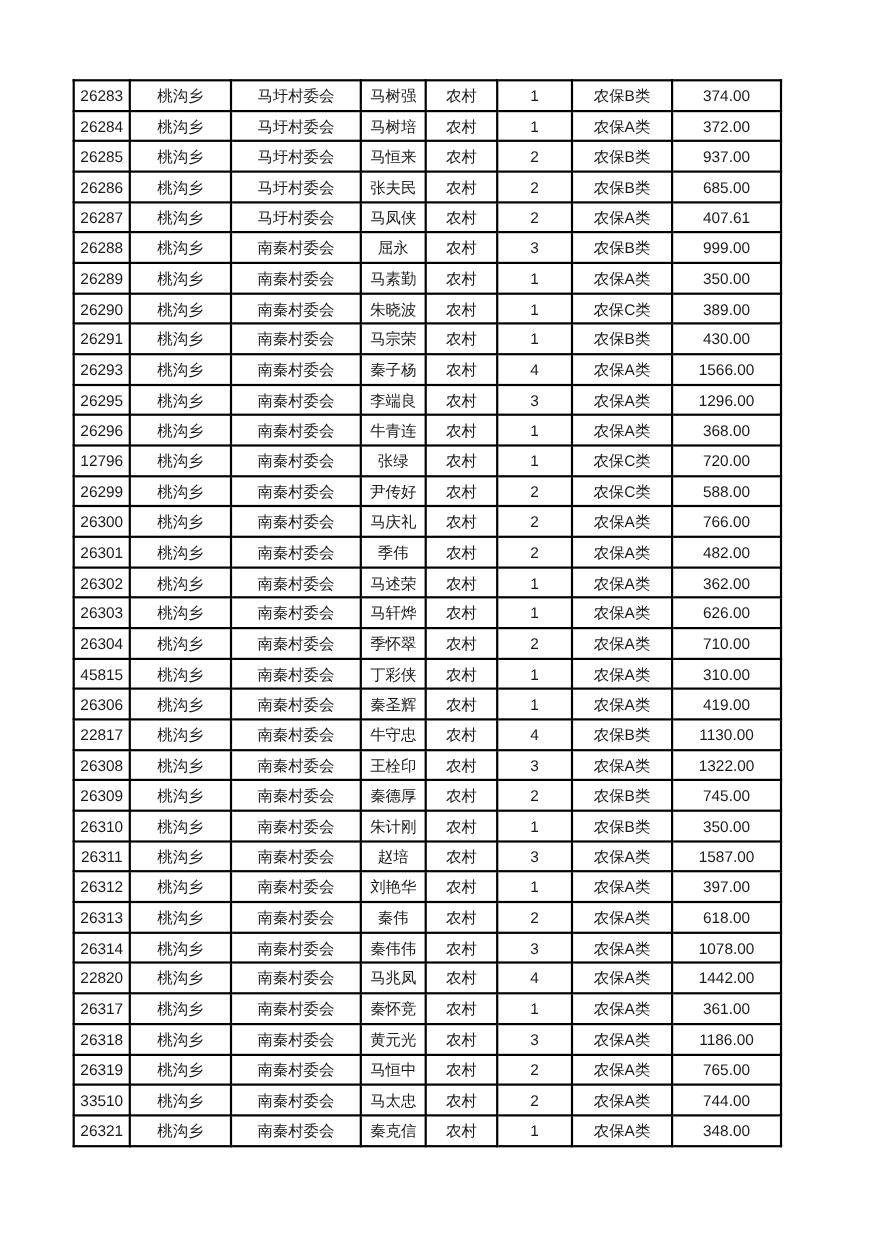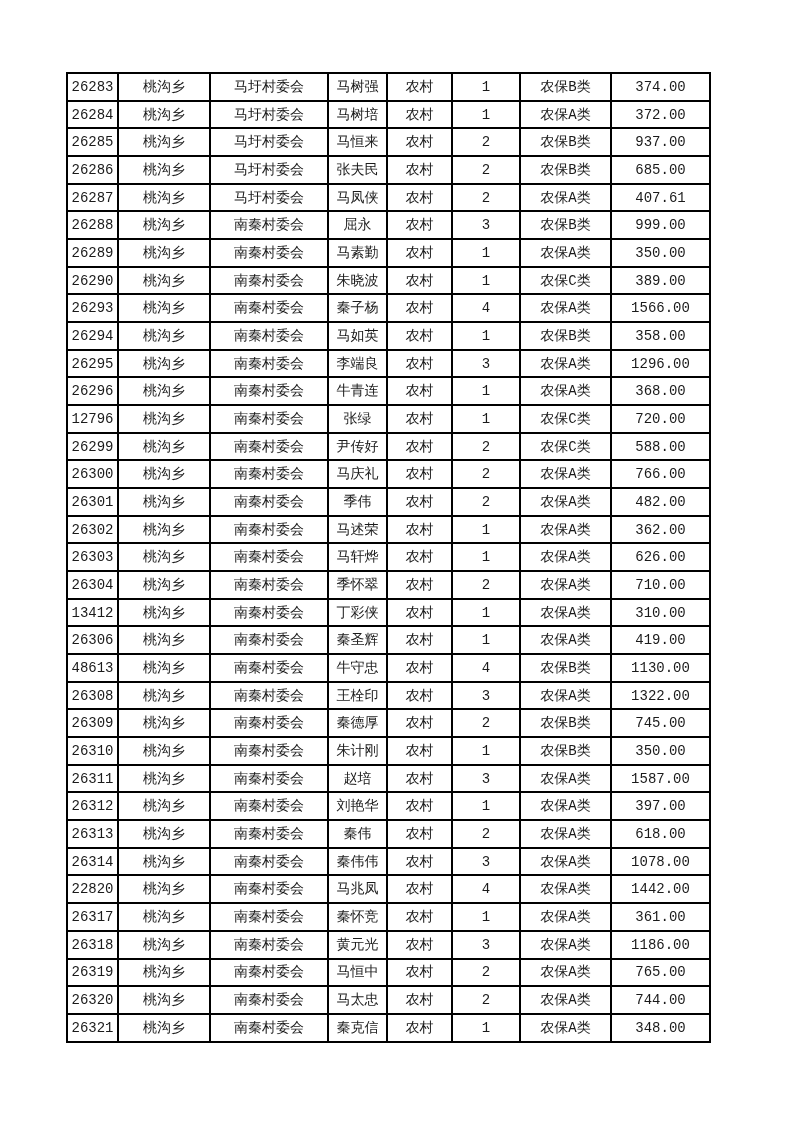--- a/index.html
+++ b/index.html
@@ -6,21 +6,21 @@
     margin: 0;
     padding: 0;
     background: #ffffff;
   }
   .page {
     position: relative;
     width: 793px;
     height: 1122px;
     background: #ffffff;
     overflow: hidden;
-    font-family: Liberation Mono, monospace;
+    font-family: Liberation Sans, sans-serif;
     color: #1a1a1a;
   }
   table.roster {
     position: absolute;
     left: 66px;
     top: 72px;
     width: 643px;
     height: 971px;
     border-collapse: collapse;
     table-layout: fixed;
@@ -135,38 +135,38 @@
           <td>26290</td>
           <td>桃沟乡</td>
           <td>南秦村委会</td>
           <td>朱晓波</td>
           <td>农村</td>
           <td>1</td>
           <td>农保C类</td>
           <td>389.00</td>
         </tr>
         <tr>
+          <td>26291</td>
+          <td>桃沟乡</td>
+          <td>南秦村委会</td>
+          <td>马宗荣</td>
+          <td>农村</td>
+          <td>1</td>
+          <td>农保B类</td>
+          <td>430.00</td>
+        </tr>
+        <tr>
           <td>26293</td>
           <td>桃沟乡</td>
           <td>南秦村委会</td>
           <td>秦子杨</td>
           <td>农村</td>
           <td>4</td>
           <td>农保A类</td>
           <td>1566.00</td>
-        </tr>
-        <tr>
-          <td>26294</td>
-          <td>桃沟乡</td>
-          <td>南秦村委会</td>
-          <td>马如英</td>
-          <td>农村</td>
-          <td>1</td>
-          <td>农保B类</td>
-          <td>358.00</td>
         </tr>
         <tr>
           <td>26295</td>
           <td>桃沟乡</td>
           <td>南秦村委会</td>
           <td>李端良</td>
           <td>农村</td>
           <td>3</td>
           <td>农保A类</td>
           <td>1296.00</td>
@@ -245,41 +245,41 @@
           <td>26304</td>
           <td>桃沟乡</td>
           <td>南秦村委会</td>
           <td>季怀翠</td>
           <td>农村</td>
           <td>2</td>
           <td>农保A类</td>
           <td>710.00</td>
         </tr>
         <tr>
-          <td>13412</td>
+          <td>45815</td>
           <td>桃沟乡</td>
           <td>南秦村委会</td>
           <td>丁彩侠</td>
           <td>农村</td>
           <td>1</td>
           <td>农保A类</td>
           <td>310.00</td>
         </tr>
         <tr>
           <td>26306</td>
           <td>桃沟乡</td>
           <td>南秦村委会</td>
           <td>秦圣辉</td>
           <td>农村</td>
           <td>1</td>
           <td>农保A类</td>
           <td>419.00</td>
         </tr>
         <tr>
-          <td>48613</td>
+          <td>22817</td>
           <td>桃沟乡</td>
           <td>南秦村委会</td>
           <td>牛守忠</td>
           <td>农村</td>
           <td>4</td>
           <td>农保B类</td>
           <td>1130.00</td>
         </tr>
         <tr>
           <td>26308</td>
@@ -385,21 +385,21 @@
           <td>26319</td>
           <td>桃沟乡</td>
           <td>南秦村委会</td>
           <td>马恒中</td>
           <td>农村</td>
           <td>2</td>
           <td>农保A类</td>
           <td>765.00</td>
         </tr>
         <tr>
-          <td>26320</td>
+          <td>33510</td>
           <td>桃沟乡</td>
           <td>南秦村委会</td>
           <td>马太忠</td>
           <td>农村</td>
           <td>2</td>
           <td>农保A类</td>
           <td>744.00</td>
         </tr>
         <tr>
           <td>26321</td>

